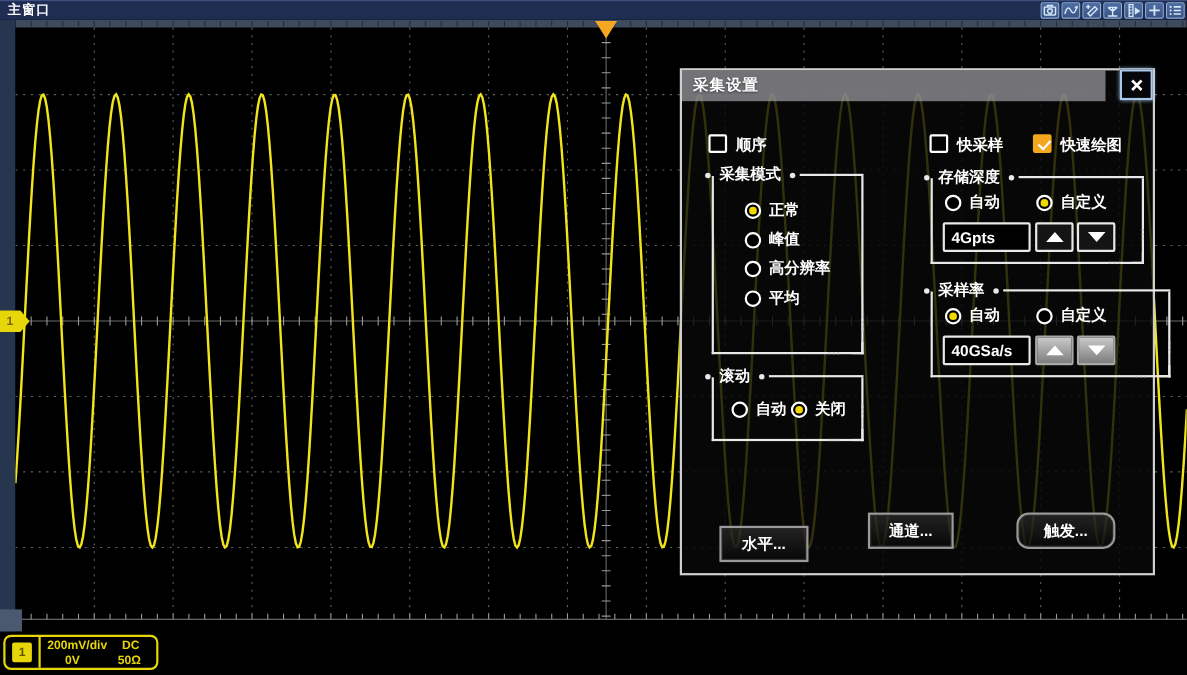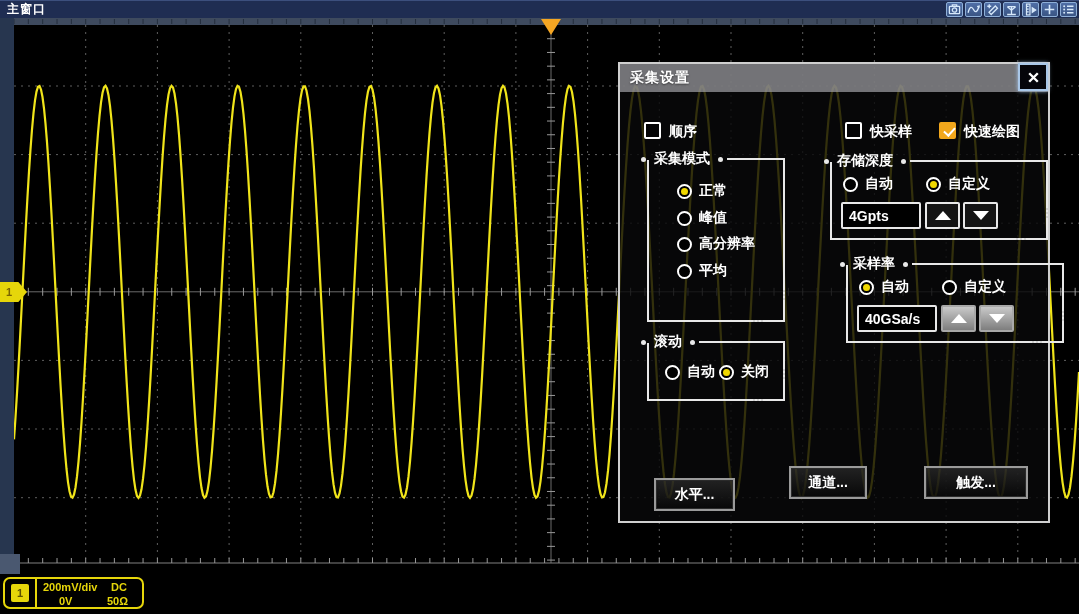--- a/index.html
+++ b/index.html
@@ -32,21 +32,21 @@
   .badge-chan-square{width:18px;height:18px;background:#e6d60a;border-radius:2px;color:#5c5200;font-size:11px;font-weight:bold;display:flex;align-items:center;justify-content:center;}
   .badge-text{position:relative;flex:1;color:#e6d60a;font-size:11px;font-weight:bold;padding-left:15px;}
   .badge-text span{position:absolute;white-space:nowrap;}
   .bt-scale{left:6px;top:2px;}
   .bt-coupling{left:74px;top:2px;}
   .bt-offset{left:22px;top:16px;text-align:center;}
   .bt-imped{left:70px;top:16px;}
 
   
   .dialog{position:absolute;left:618px;top:62px;width:432px;height:461px;border:2px solid #cfcfcf;background:rgba(8,8,10,0.82);}
-  .dlg-header{position:absolute;left:0;top:0;width:428px;height:28px;background:rgba(158,158,162,0.72);display:flex;align-items:center;}
+  .dlg-header{position:absolute;left:0;top:0;width:385px;height:28px;background:rgba(158,158,162,0.72);display:flex;align-items:center;}
   .dlg-title{color:#fff;font-size:14px;font-weight:bold;margin-left:10px;letter-spacing:1px;text-shadow:0 1px 2px rgba(0,0,0,.5);}
   .dlg-close{position:absolute;right:0px;top:-1px;width:30px;height:28px;background:#05050a;border:2px solid #a9c7e8;box-shadow:0 0 4px #a9c7e8;display:flex;align-items:center;justify-content:center;}
 
   
   .cb-box{position:absolute;width:17px;height:17px;border:2px solid #fff;border-radius:2px;background:rgba(0,0,0,.25);}
   .cb-box.checked{background:#f2a71c;border-color:#f2a71c;}
   .cb-box.checked::after{content:"";position:absolute;left:4.5px;top:1px;width:5px;height:9px;border-right:2.5px solid #fff;border-bottom:2.5px solid #fff;transform:rotate(42deg);}
   .cb-label{position:absolute;color:#fff;font-size:14px;font-weight:bold;white-space:nowrap;}
 
   
@@ -501,21 +501,21 @@
         <span class="radio"></span>
         <span class="radio-label">自动</span>
       </div>
       <div class="radio-row" style="left:70px;top:20px;">
         <span class="radio sel"></span>
         <span class="radio-label">关闭</span>
       </div>
       <div class="grip"></div>
     </div>
 
-    <div class="group" style="left:210px;top:98px;width:218px;height:78px;padding-left:48px;">
+    <div class="group" style="left:226px;top:98px;width:194px;height:78px;padding-left:48px;">
       <div class="top-line" style="left: 78px;"></div>
       <div class="legend">
         <span class="dot"></span>
         <span class="legend-text">存储深度</span>
         <span class="dot"></span>
       </div>
       <div class="radio-row" style="left:11px;top:13px;">
         <span class="radio"></span>
         <span class="radio-label">自动</span>
       </div>
@@ -553,16 +553,16 @@
         <span class="tri-up"></span>
       </div>
       <div class="spin-btn disabled" style="left:131px;top:40px;">
         <span class="tri-down"></span>
       </div>
       <div class="grip"></div>
     </div>
 
     <div class="dlg-btn" style="left:34px;top:414px;width:81px;">水平...</div>
     <div class="dlg-btn" style="left:169px;top:402px;width:78px;">通道...</div>
-    <div class="dlg-btn" style="left:304px;top:402px;width:104px;">触发...</div>
+    <div class="dlg-btn" style="left:304px;top:402px;width:90px;border-radius:11px;">触发...</div>
   </div>
 
 </div>
 
 </body></html>

